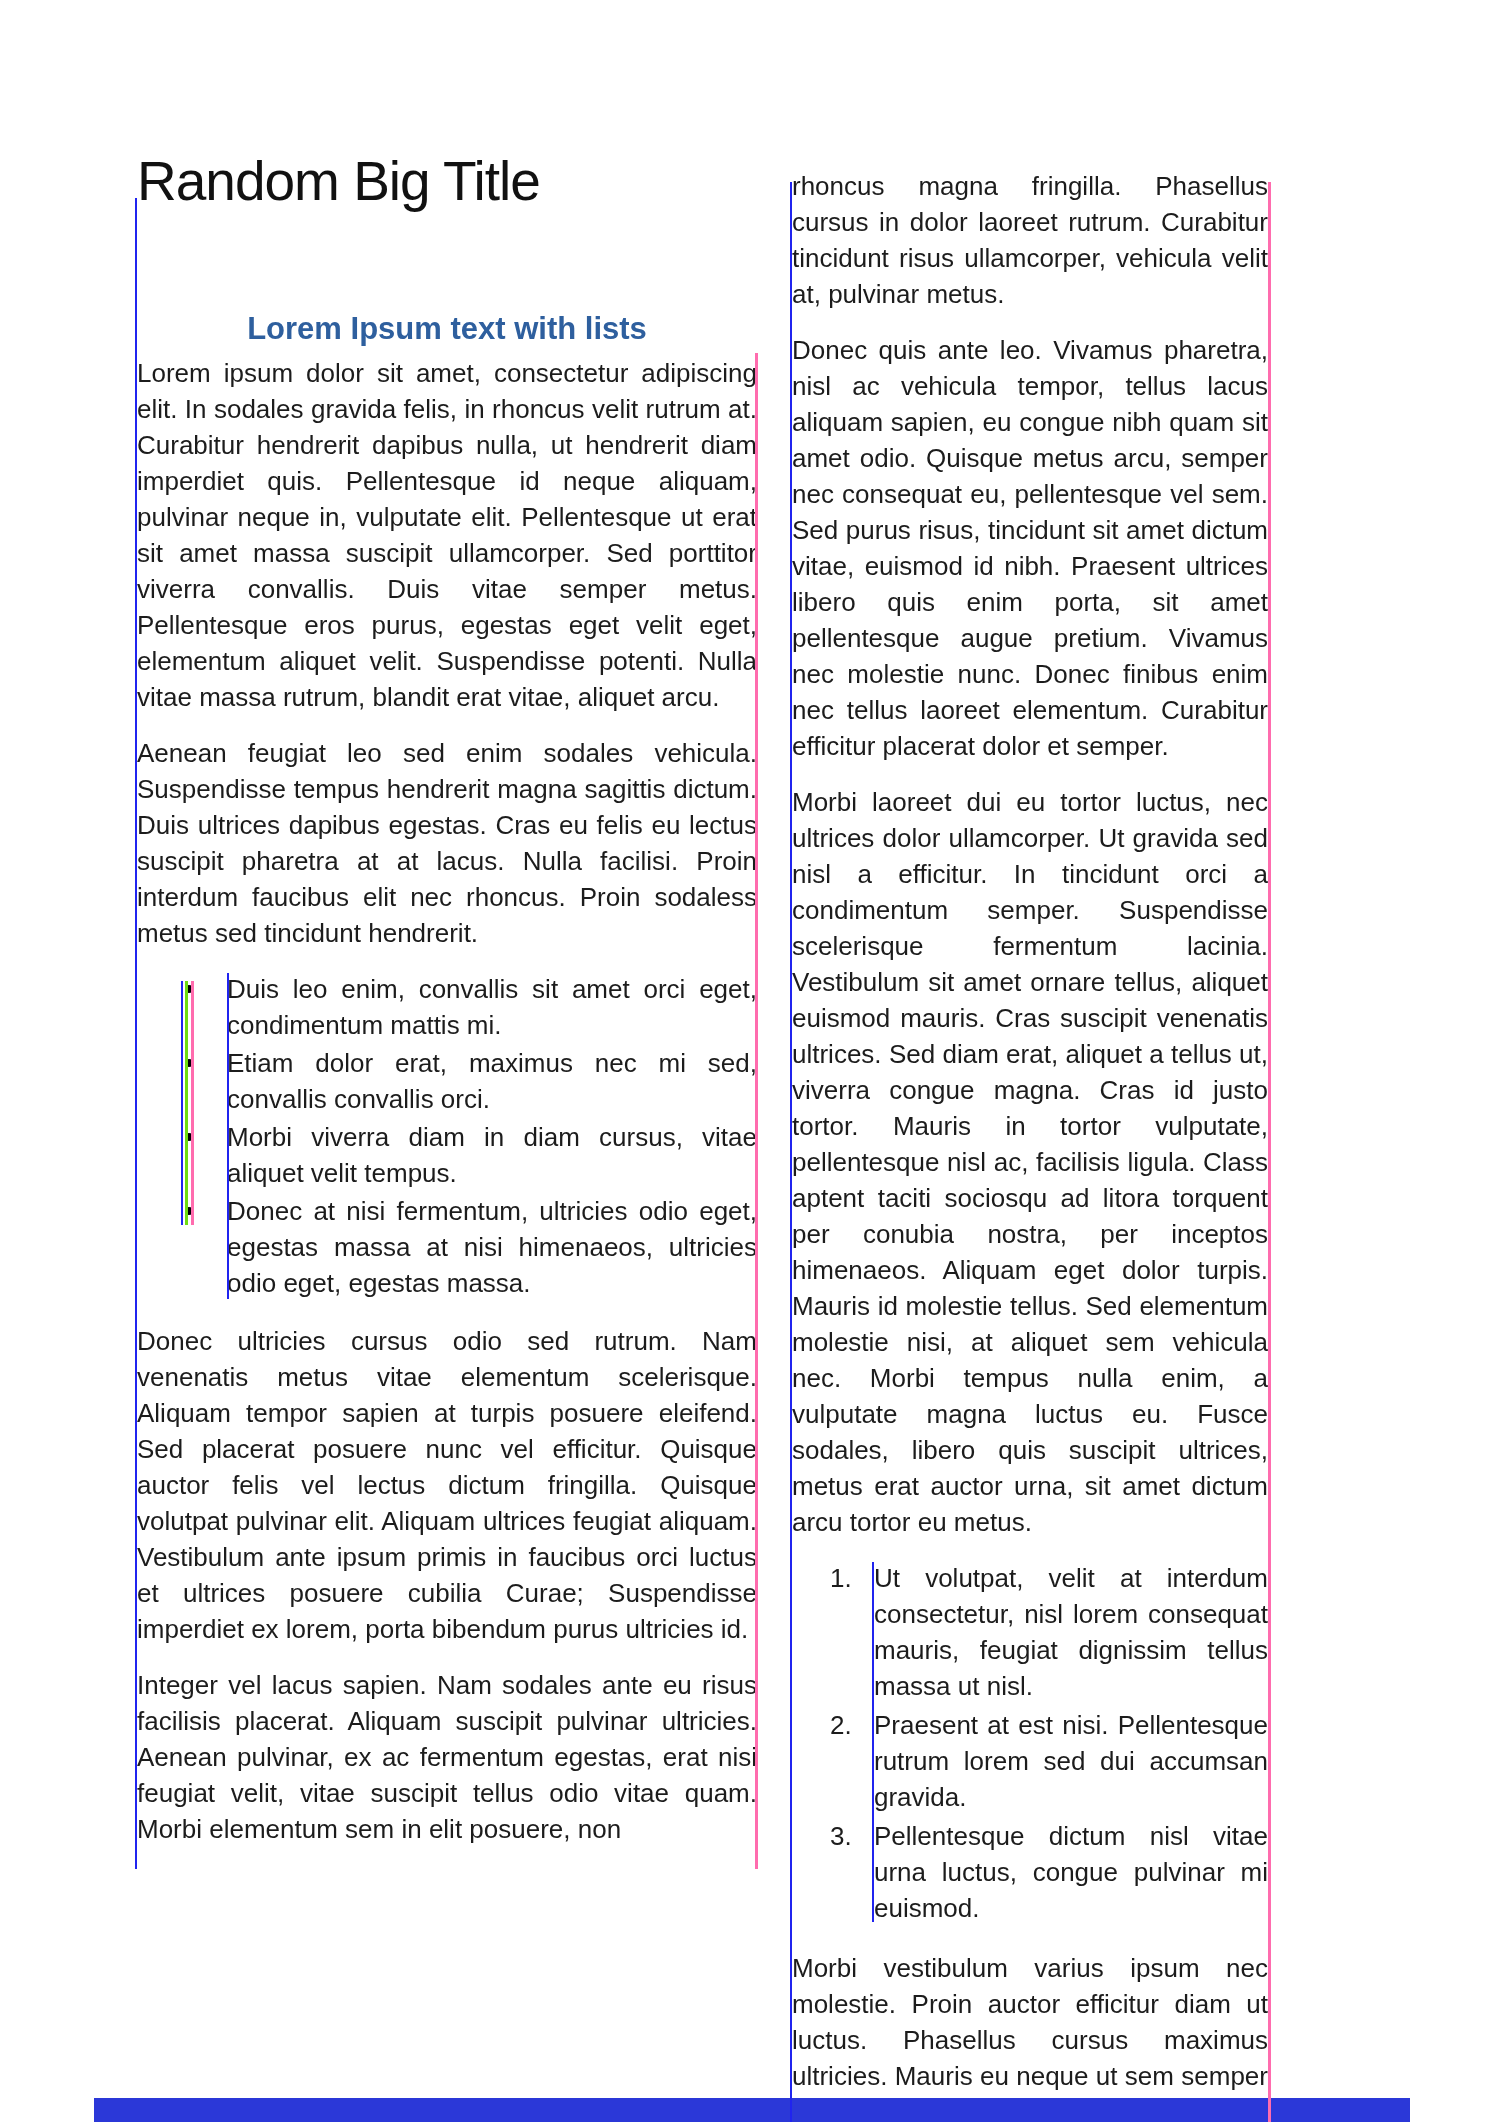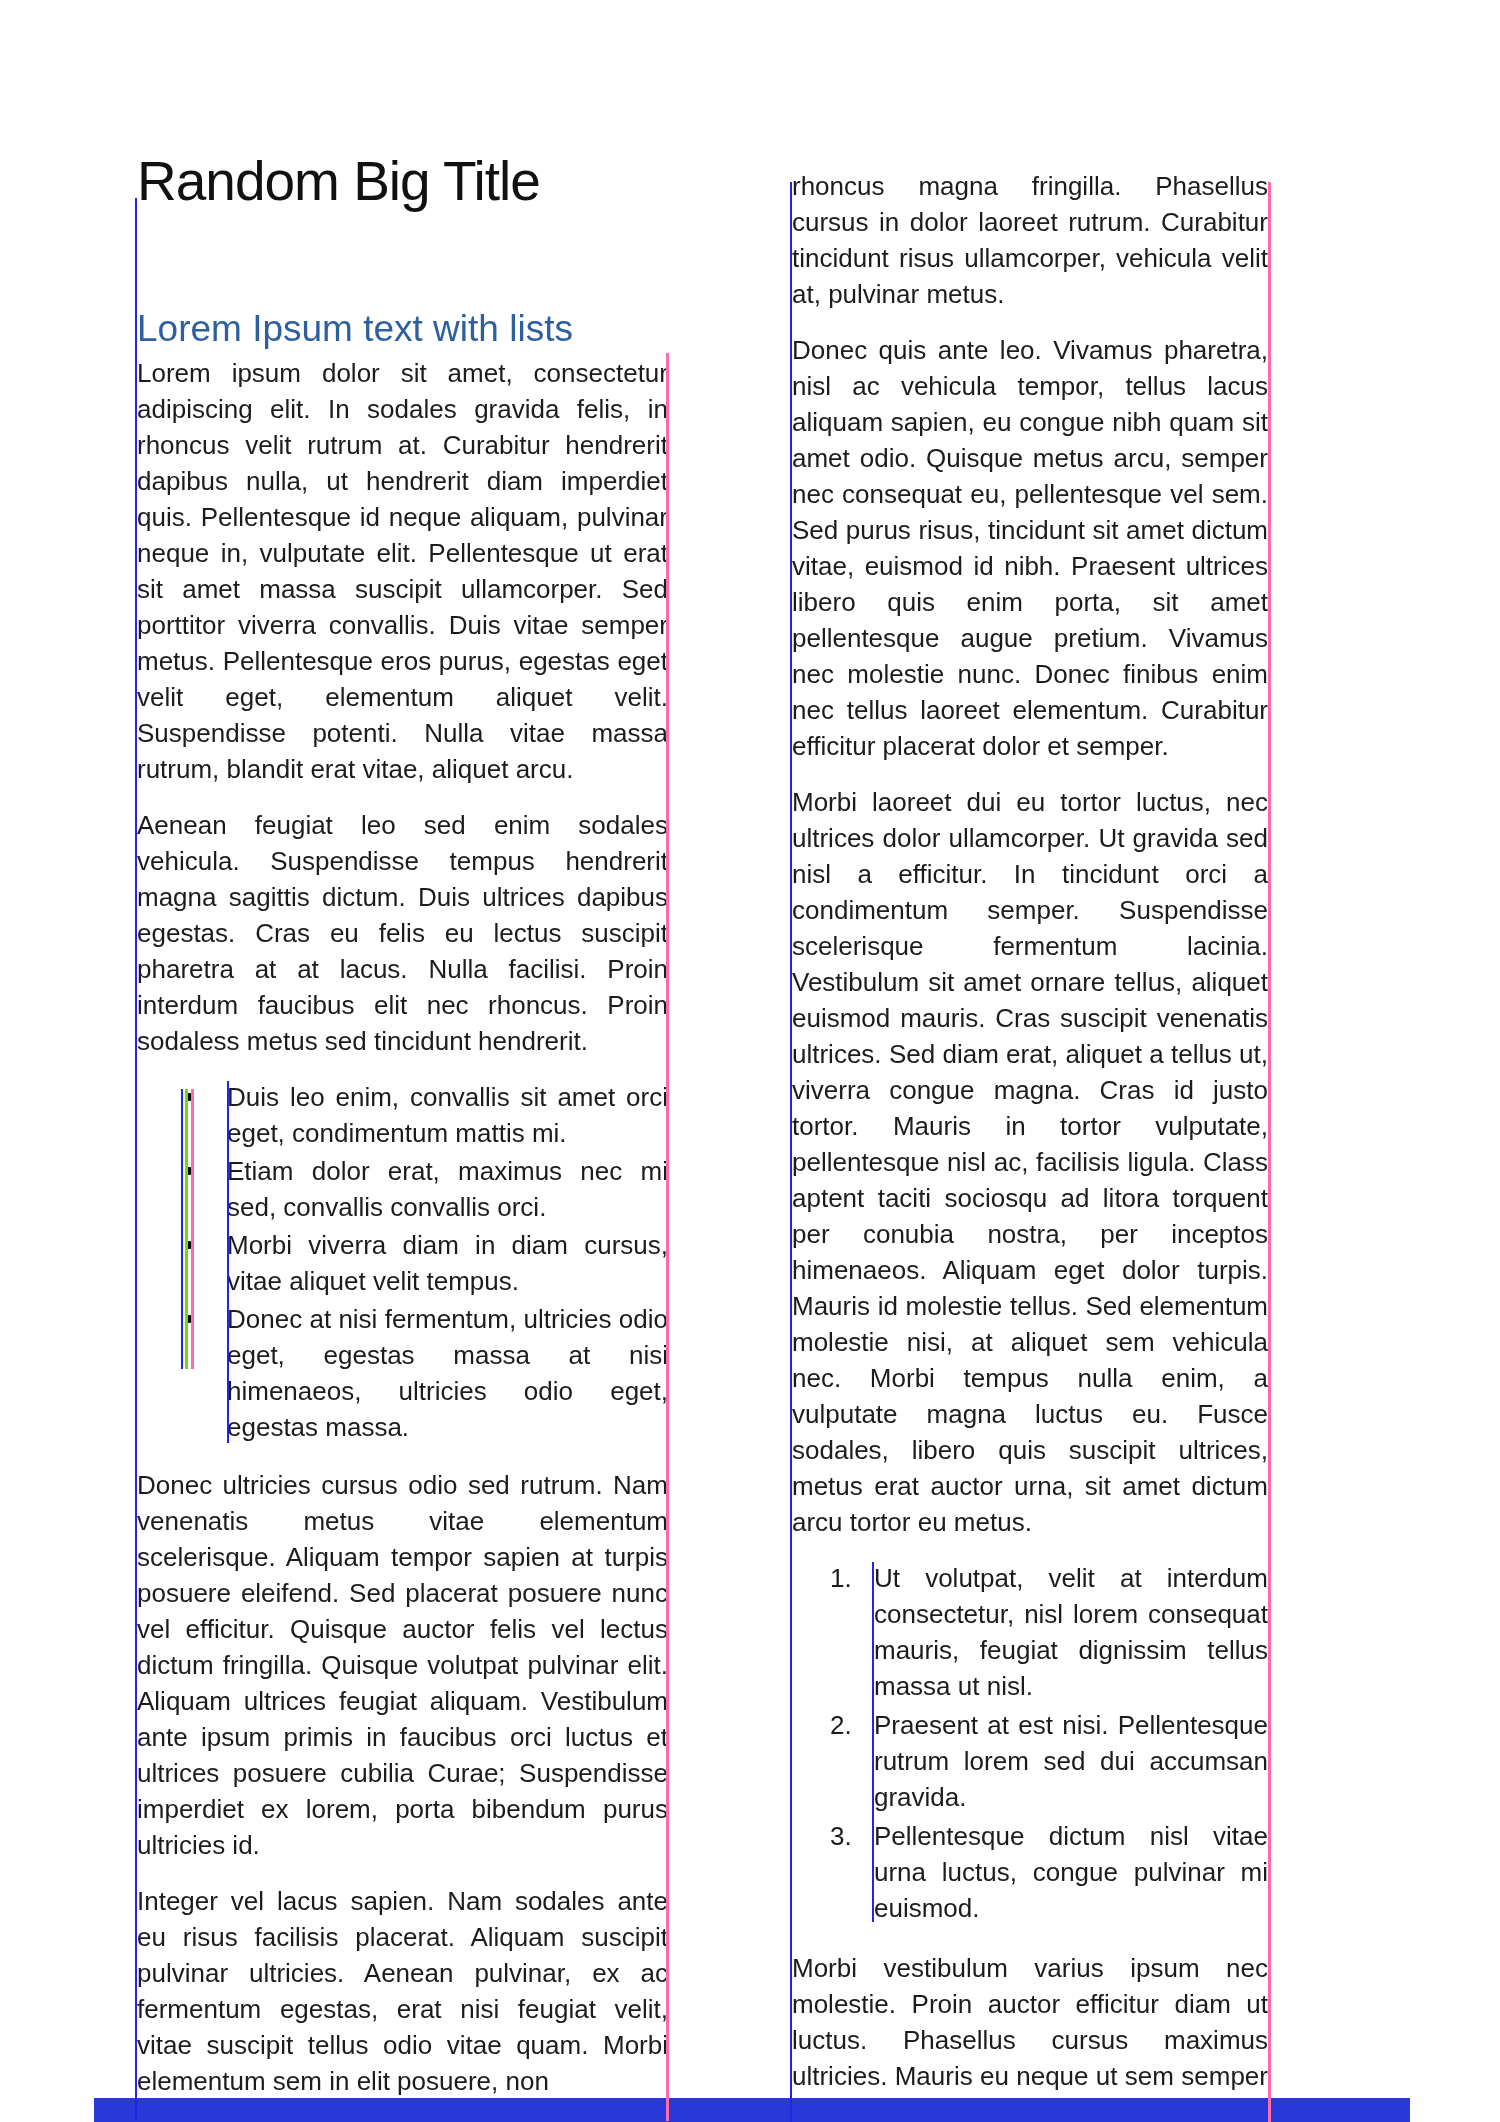--- a/index.html
+++ b/index.html
@@ -16,36 +16,37 @@
   body{font-family:"Liberation Sans",sans-serif;}
   .page{
     position:relative;
     width:1500px;height:2122px;
     background:var(--background);
     color:var(--text);
     overflow:hidden;
     margin:0 auto;
   }
   .col{position:absolute;}
-  .col.left{left:137px;top:148px;width:531px;}
+  .col.left{left:137px;top:148px;width:620px;}
   .col.right{left:792px;top:168px;width:476px;}
 
   h1.doc-title{
     font-size:55px;
     font-weight:400;
     line-height:66px;
     letter-spacing:-1px;
     color:#111;
     margin-bottom:96px;
     white-space:nowrap;
   }
   h2.doc-heading{
-    font-size:37px;
-    font-weight:400;
+    font-size:31px;
+    font-weight:700;
     line-height:38px;
+    text-align:center;
     color:var(--heading-blue);
     margin-bottom:7px;
   }
   .col p{
     font-size:26px;
     line-height:36px;
     text-align:justify;
     margin-bottom:20px;
   }
   ul.bullets{

